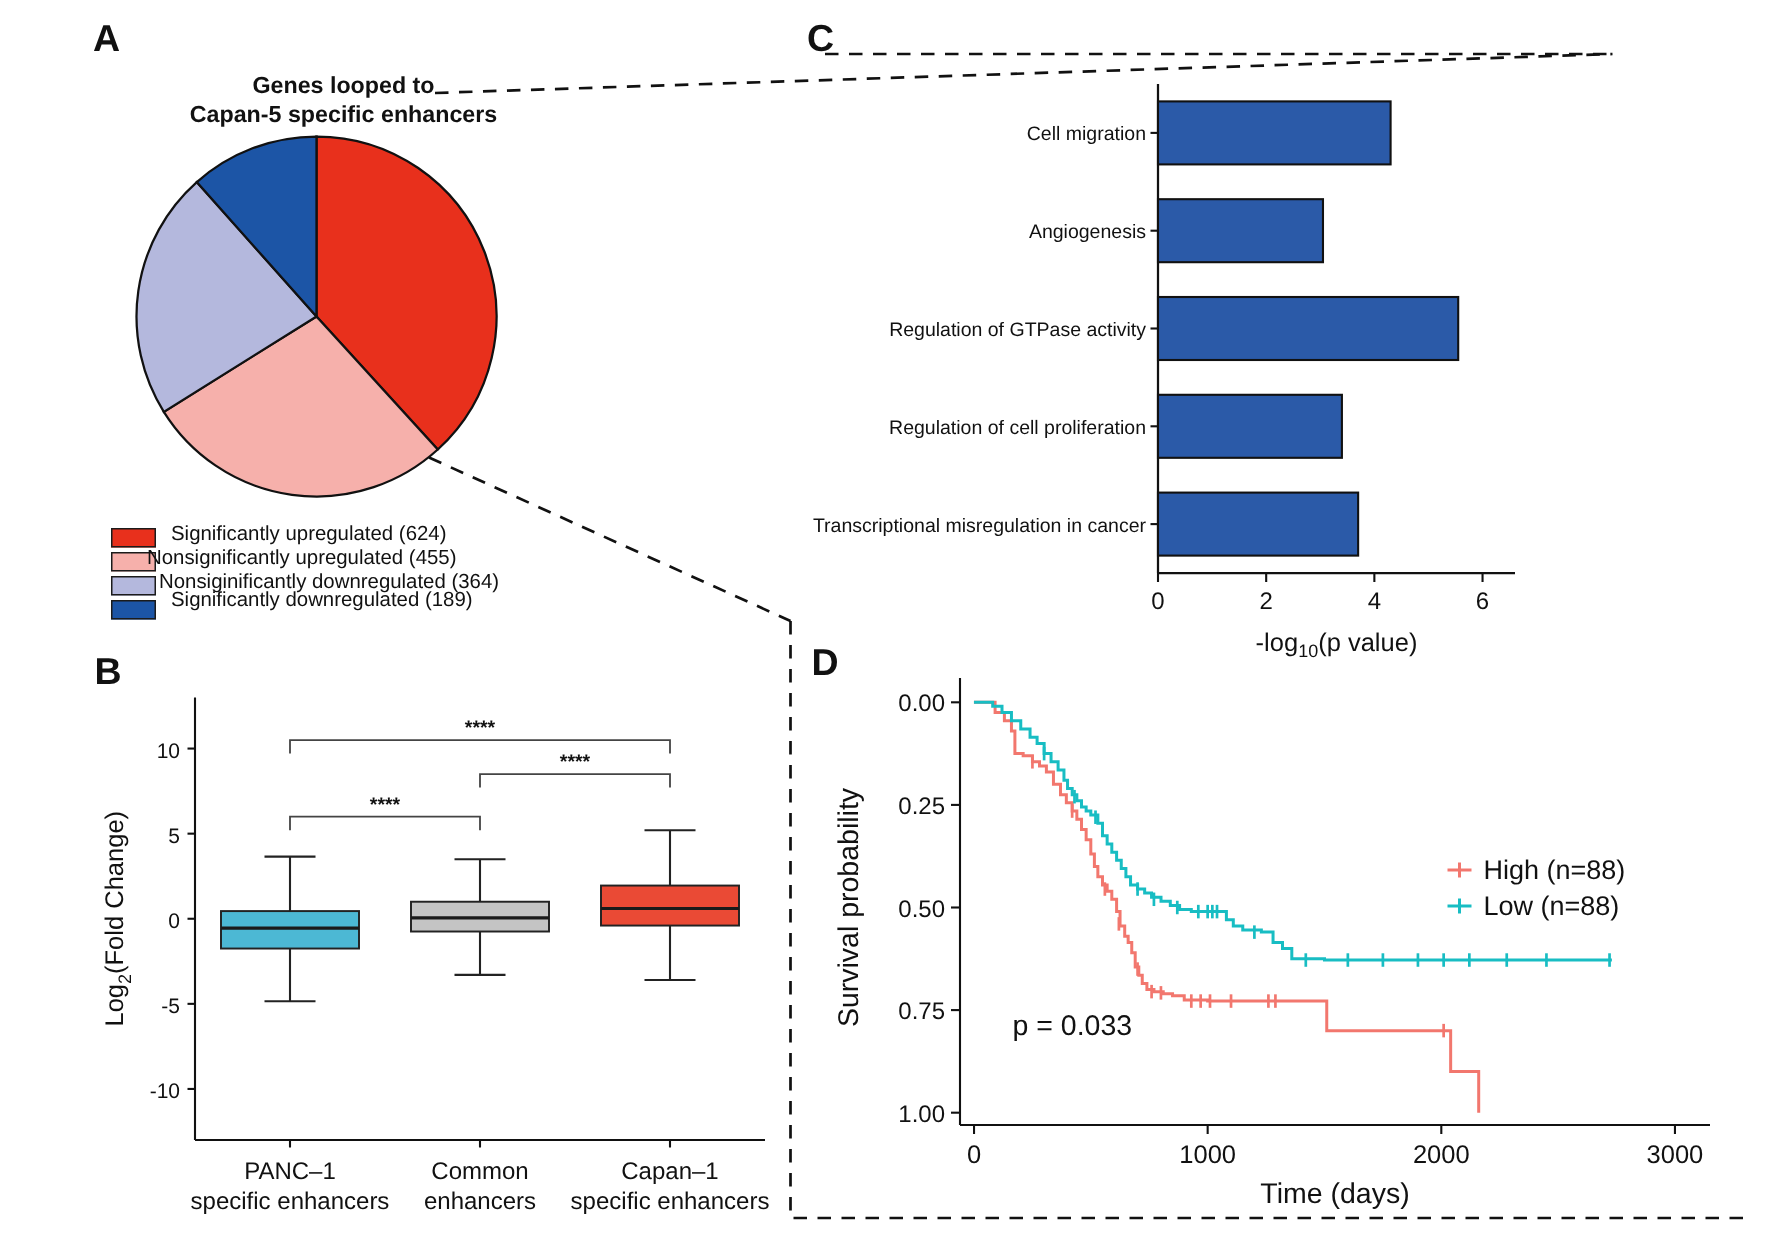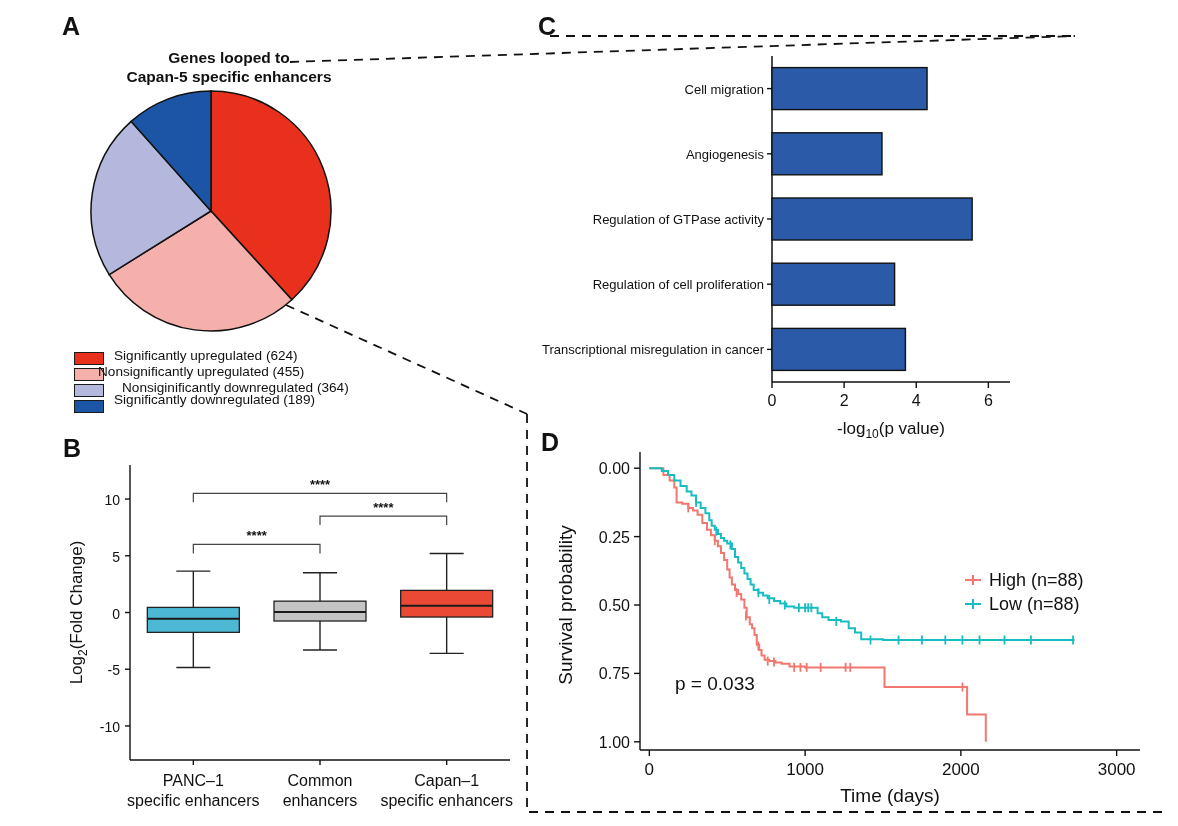--- a/index.html
+++ b/index.html
@@ -51,21 +51,21 @@
     <div>
       <div class="legend-swatch" style="left: 0px; top: 4px; background: rgb(232, 48, 28);"></div>
       <div class="legend-text" style="left:40px;top:0px;">Significantly upregulated (624)</div>
     </div>
     <div>
       <div class="legend-swatch" style="left: 0px; top: 20px; background: rgb(246, 176, 171);"></div>
       <div class="legend-text" style="left:24px;top:16px;">Nonsignificantly upregulated (455)</div>
     </div>
     <div>
       <div class="legend-swatch" style="left: 0px; top: 36px; background: rgb(180, 184, 221);"></div>
-      <div class="legend-text" style="left:48px;top:32px;">Nonsiginificantly downregulated (364)</div>
+      <div class="legend-text" style="left:32px;top:32px;">Nonsiginificantly downregulated (364)</div>
     </div>
     <div>
       <div class="legend-swatch" style="left: 0px; top: 52px; background: rgb(28, 85, 166);"></div>
       <div class="legend-text" style="left:40px;top:44px;">Significantly downregulated (189)</div>
     </div>
   </div>
 
   <div class="panel-letter" style="left:63px;top:434px;">B</div>
 
   <svg class="abs" style="left:60px;top:455px;" width="460" height="365" viewBox="0 0 460 365">

